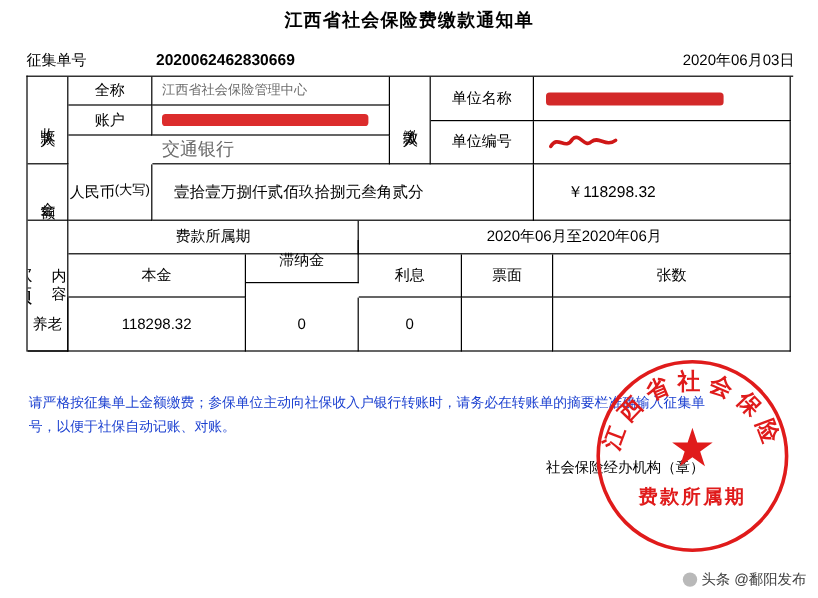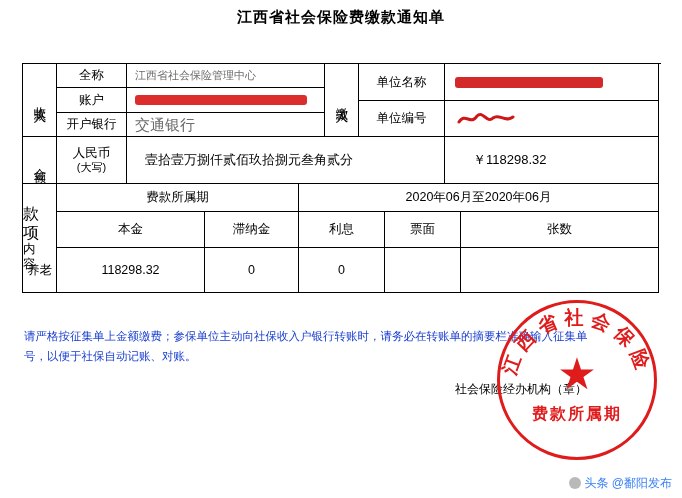--- a/index.html
+++ b/index.html
@@ -87,21 +87,21 @@
   .cell.left {
     justify-content: flex-start;
     padding-left: 8px;
   }
   .vert {
     letter-spacing: 2px;
     writing-mode: vertical-rl;
     text-orientation: upright;
   }
   .stack {
-    flex-direction: column;
+    flex-direction: row;
     justify-content: center;
   }
 
   
   .redact {
     position: absolute;
     background: #d91a1a;
     border-radius: 3px;
     opacity: 0.92;
   }
@@ -187,55 +187,59 @@
     top: 0;
     width: 160px;
     height: 160px;
   }
 
   .watermark {
     position: absolute;
     right: 10px;
     bottom: 6px;
     font-size: 12px;
-    color: #3b82f6;
+    color: #404040;
   }
   .wm-icon {
     display: inline-block;
     width: 12px;
     height: 12px;
     border-radius: 50%;
     background: #b9b9b9;
     vertical-align: -2px;
     margin-right: 3px;
   }
 </style>
 </head>
 <body>
 
 <div id="doc">
 
   <div class="title">江西省社会保险费缴款通知单</div>
 
+  <div class="hdr">
+    <span class="lbl">征集单号</span>
+    <span class="num">2020062462830669</span>
+    <span class="date">2020年06月03日</span>
+  </div>
 
   <div class="tbl">
 
     <div class="cell stack" style="left:0; top:0; width:34px; height:73px;">
       <span class="vert">收款人</span>
     </div>
 
     <div class="cell" style="left:34px; top:0; width:70px; height:24px;">全称</div>
     <div class="cell" style="left:34px; top:24px; width:70px; height:25px;">账户</div>
 
     <div class="cell left gray" style="left:104px; top:0; width:198px; height:24px; font-size:11px;">江西省社会保险管理中心</div>
     <div class="cell left" style="left:104px; top:24px; width:198px; height:25px;">
       <span class="redact" style="left:8px; top:7px; width:172px; height:10px;"></span>
     </div>
 
-    <div class="cell" style="left:34px; top:49px; width:70px; height:24px;">开户银行</div>
     <div class="cell left gray" style="left:104px; top:49px; width:198px; height:24px; font-size:15px;">交通银行</div>
 
     <div class="cell stack" style="left:302px; top:0; width:34px; height:73px;">
       <span class="vert">缴款人</span>
     </div>
 
     <div class="cell" style="left:336px; top:0; width:86px; height:37px;">单位名称</div>
     <div class="cell left" style="left:422px; top:0; width:214px; height:37px;">
       <span class="redact r2" style="left:10px; top:13px; width:148px; height:11px;"></span>
     </div>
@@ -264,21 +268,21 @@
 
     <div class="cell stack" style="left:0; top:120px; width:34px; height:109px; letter-spacing:0;">
       <span style="font-size:16px;">款　项</span>
       <span style="font-size:12.5px;">内　容</span>
     </div>
 
     <div class="cell" style="left:34px; top:120px; width:242px; height:28px;">费款所属期</div>
     <div class="cell" style="left:276px; top:120px; width:360px; height:28px;text-align:center;">2020年06月至2020年06月</div>
 
     <div class="cell" style="left:34px; top:148px; width:148px; height:36px;">本金</div>
-    <div class="cell" style="left:182px; top:148px; width:94px; height:36px;">滞纳金</div>
+    <div class="cell" style="left:182px; top:136px; width:94px; height:36px;">滞纳金</div>
     <div class="cell" style="left:276px; top:148px; width:86px; height:36px;">利息</div>
     <div class="cell" style="left:362px; top:148px; width:76px; height:36px;">票面</div>
     <div class="cell" style="left:438px; top:148px; width:198px; height:36px;">张数</div>
 
     <div class="cell" style="left:0; top:184px; width:34px; height:45px; border-left:0;">养老</div>
     <div class="cell" style="left:34px; top:184px; width:148px; height:45px;">118298.32</div>
     <div class="cell" style="left:182px; top:184px; width:94px; height:45px;">0</div>
     <div class="cell" style="left:276px; top:184px; width:86px; height:45px;">0</div>
     <div class="cell" style="left:362px; top:184px; width:76px; height:45px;"></div>
     <div class="cell" style="left:438px; top:184px; width:198px; height:45px;"></div>

